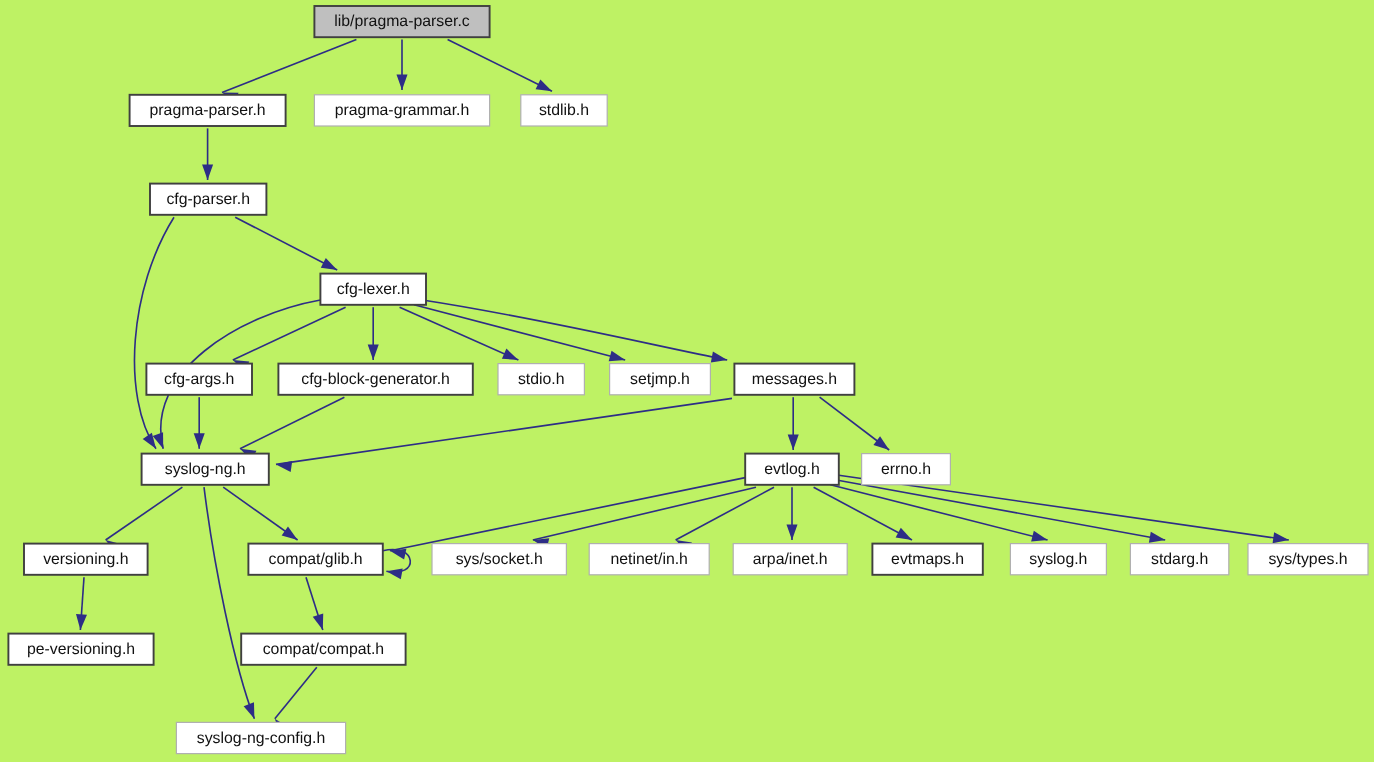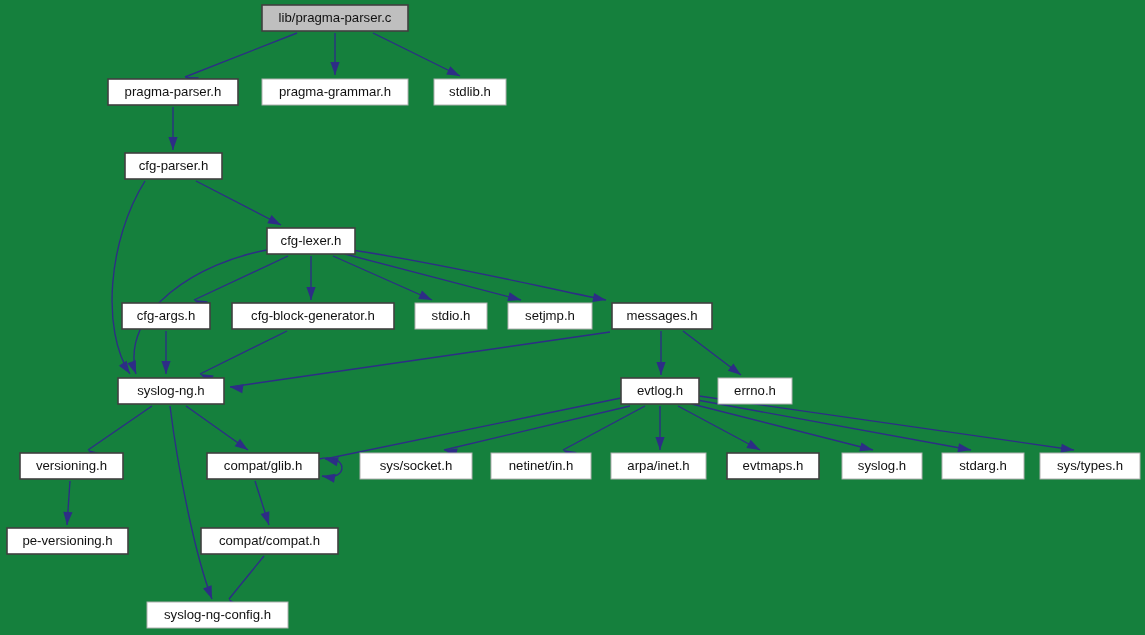--- a/index.html
+++ b/index.html
@@ -7,21 +7,21 @@
     padding: 0;
     background: #ffffff;
   }
   body {
     font-family: "Liberation Sans", sans-serif;
   }
   #graph-root {
     position: relative;
     width: 1145px;
     height: 635px;
-    background: #15803d;
+    background: #bef264;
     overflow: hidden;
   }
   #graph-svg {
     position: absolute;
     top: 0;
     left: 0;
     width: 1145px;
     height: 635px;
   }
   .node-box {

